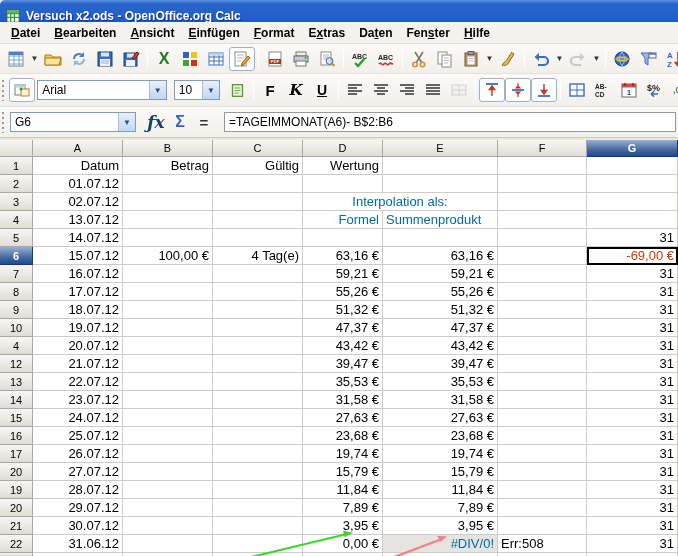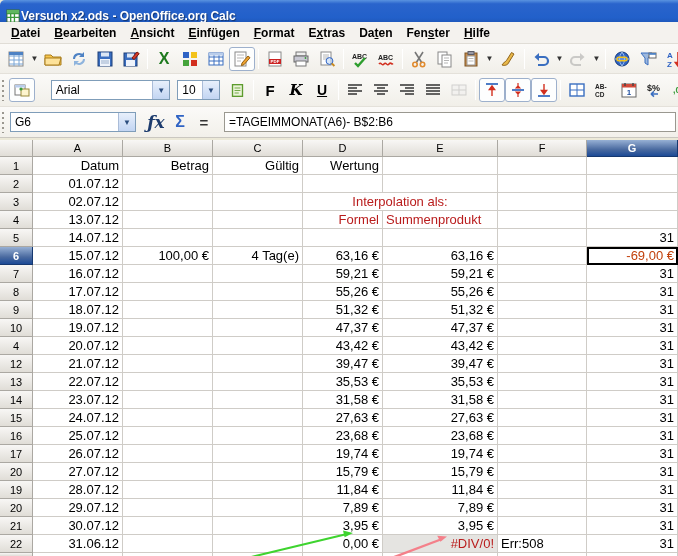--- a/index.html
+++ b/index.html
@@ -2,21 +2,21 @@
 <html><head>
 <meta charset="utf-8">
 <style>
   * { margin:0; padding:0; box-sizing:border-box; }
   html,body { width:678px; height:556px; overflow:hidden; background:#ece9d8;
     font-family:"Liberation Sans","DejaVu Sans",sans-serif; }
 
   
   .titlebar { position:absolute; left:0; top:0; width:678px; height:22px;
     background:linear-gradient(#5a93e0 0%, #2a64cc 12%, #2260ca 55%, #1a4da8 90%, #123f90 100%);
-    border-radius:5px 0 0 0; display:flex; align-items:center; padding:16px 6px; }
+    border-radius:5px 0 0 0; display:flex; align-items:center; padding:16px 6px; gap:5px; }
   .titlebar .title { color:#fff; font-weight:bold; font-size:12px;
     text-shadow:1px 1px 1px rgba(0,0,0,.45); white-space:nowrap; }
 
   .menubar { position:absolute; left:0; top:22px; width:678px; height:22px;
     background:#f4f2ee; border-bottom:1px solid #e0ddd6; display:flex;
     align-items:center; padding-left:4px;font-weight:bold; }
   .menu-item { font-size:12px; color:#000; padding:3px 7px; cursor:default; }
   .menu-item u { text-decoration:underline; }
 
   .toolbar { position:absolute; left:0; width:678px; background:linear-gradient(#fbfaf8,#f1efe9);
@@ -56,21 +56,21 @@
     background:#fff; overflow:hidden; }
   table { border-collapse:separate; border-spacing:0; table-layout:fixed; width:678px; }
   th,td { height:18px; line-height:17px; font-size:13px; font-weight:normal;
     padding:0 3px; overflow:visible; white-space:nowrap; }
   td { border-right:1px solid #cfccc7; border-bottom:1px solid #cfccc7; text-align:right; }
   th.hdr { background:linear-gradient(#f8f7f5,#e0ddd7); border-right:1px solid #aba8a2;
     border-bottom:1px solid #aba8a2; text-align:center; font-size:11px; height:17px; line-height:16px; }
   th.hdr.sel { background:linear-gradient(#97b0d4,#49699f 60%,#1c4a96);
     color:#fff; font-weight:bold; border-right:1px solid #16386f; border-bottom:1px solid #16386f; }
   td.left { text-align:left; } td.center { text-align:center; }
-  td.pink { color:#b91c1c; }
+  td.pink { color:#0369a1; }
   td.red { color:#c2410c; }
   td.errbg { background:#e5e4e1; }
   td.active { outline:2px solid #000; outline-offset:-2px; }
   tr.sliver th, tr.sliver td { height:3px; line-height:3px; border-bottom:none; }
 
   #annotations { position:absolute; left:0; top:0; width:678px; height:556px;
     pointer-events:none; }
 
   .icon16 { width:18px; height:18px; display:block; }
 </style>
@@ -290,21 +290,21 @@
 
   <div class="tbtn pressed">
     <svg class="icon16" viewBox="0 0 18 18">
         <rect x="2" y="4" width="10" height="10" fill="#fff" stroke="#777"></rect>
         <rect x="2" y="4" width="10" height="2.5" fill="#b9cdeb"></rect>
         <rect x="8" y="8" width="8" height="7" fill="#fdf5cf" stroke="#9a8a3a"></rect>
         <circle cx="8" cy="8" r="1.6" fill="#3a9a3a"></circle>
       </svg>
   </div>
 
-  <div class="combo" style="width:146px;margin-left:16px">
+  <div class="combo" style="width:146px;margin-left:2px">
     <span class="val">Arial</span>
     <span class="drop">▼</span>
   </div>
   <div class="combo" style="width:52px;margin-left:7px">
     <span class="val">10</span>
     <span class="drop">▼</span>
   </div>
 
   <div class="tbtn" style="margin-left:4px">
     <svg class="icon16" style="width:15px;height:15px" viewBox="0 0 18 18">

